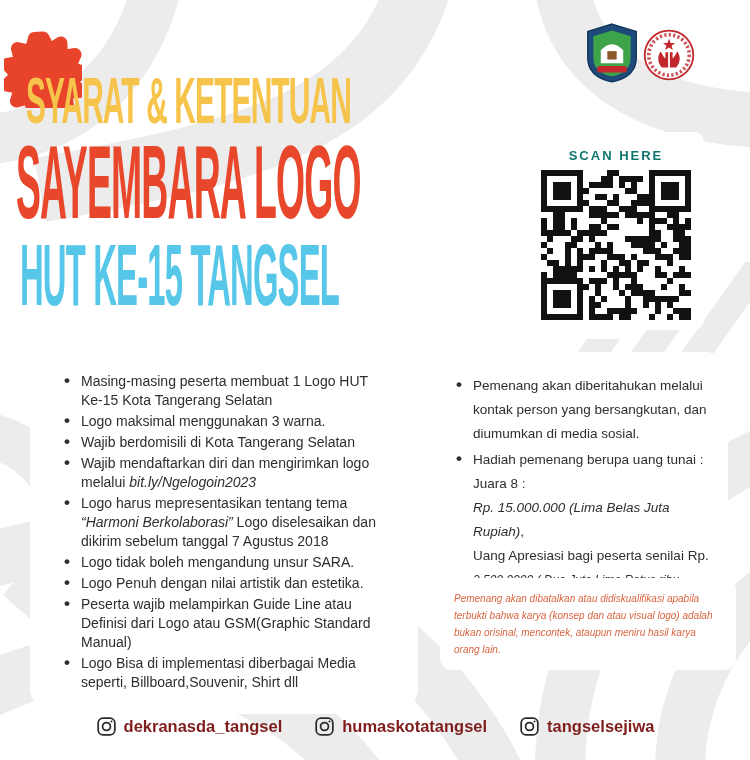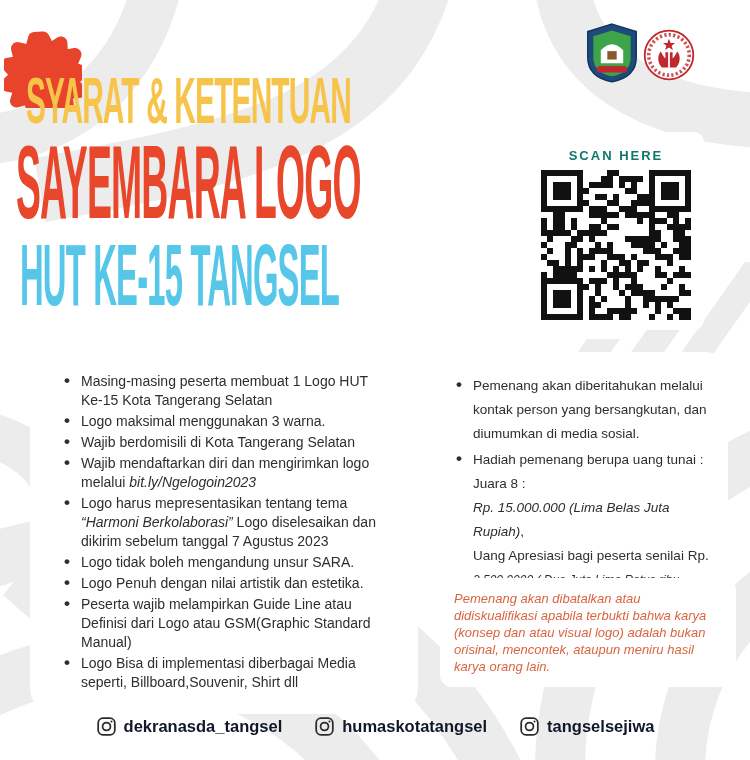--- a/index.html
+++ b/index.html
@@ -24,24 +24,24 @@
   .rules-card{left:30px;top:350px;width:388px;padding:22px 26px 20px 34px;box-sizing:border-box;}
   .prizes-card{left:432px;top:352px;width:296px;padding:22px 18px 18px 24px;box-sizing:border-box;border-radius:22px;}
   .disclaimer-card{left:440px;top:578px;width:296px;padding:12px 14px;box-sizing:border-box;border-radius:12px;}
   ul.blist{list-style:none;margin:0;padding:0;}
   ul.blist li{position:relative;padding-left:17px;margin:0 0 2px 0;}
   ul.blist li::before{content:"\2022";position:absolute;left:0;top:-1px;font-size:17px;font-weight:bold;}
   .rules-card ul.blist{font-size:14px;line-height:19px;}
   .prizes-card ul.blist{font-size:13.5px;line-height:24px;}
   .seg-b{font-weight:normal;font-style:italic;}
   .seg-sm{font-size:12px;}
-  .disclaimer-text{color:#D9643F;font-style:italic;font-size:13px;line-height:17px;}
+  .disclaimer-text{color:#D9643F;font-style:italic;font-size:10px;line-height:17px;}
   
   .footer{position:absolute;left:0;right:0;top:716px;display:flex;justify-content:center;gap:32px;z-index:2;}
-  .ig-item{display:flex;align-items:center;gap:7px;color:#0f172a;font-weight:bold;font-size:16.5px;}
+  .ig-item{display:flex;align-items:center;gap:7px;color:#7f1d1d;font-weight:bold;font-size:16.5px;}
 </style>
 </head>
 <body>
 
 <div class="poster">
 
   <svg class="bg" width="750" height="760" viewBox="0 0 750 760">
     <g fill="none" stroke="#ECECEC">
       <path d="M430,-60 C400,120 260,150 40,190" stroke-width="65"></path>
       <path d="M820,120 C640,130 560,60 560,-40" stroke-width="55"></path>
@@ -330,21 +330,21 @@
         </g>
       </svg>
   </div>
 
   <div class="card rules-card">
     <ul class="blist">
         <li><span>Masing-masing peserta membuat 1 Logo HUT Ke-15 Kota Tangerang Selatan</span></li>
         <li><span>Logo maksimal menggunakan 3 warna.</span></li>
         <li><span>Wajib berdomisili di Kota Tangerang Selatan</span></li>
         <li><span>Wajib mendaftarkan diri dan mengirimkan logo melalui </span><span class="seg-b">bit.ly/Ngelogoin2023</span></li>
-        <li><span>Logo harus mepresentasikan tentang tema </span><span class="seg-b">“Harmoni Berkolaborasi” </span><span>Logo diselesaikan dan dikirim sebelum tanggal 7 Agustus 2023</span></li>
+        <li><span>Logo harus mepresentasikan tentang tema </span><span class="seg-b">“Harmoni Berkolaborasi” </span><span>Logo diselesaikan dan dikirim sebelum tanggal 7 Agustus 2018</span></li>
         <li><span>Logo tidak boleh mengandung unsur SARA.</span></li>
         <li><span>Logo Penuh dengan nilai artistik dan estetika.</span></li>
         <li><span>Peserta wajib melampirkan Guide Line atau Definisi dari Logo atau GSM(Graphic Standard Manual)</span></li>
         <li><span>Logo Bisa di implementasi diberbagai Media seperti, Billboard,Souvenir, Shirt dll</span></li>
       </ul>
   </div>
 
   <div class="card prizes-card">
     <ul class="blist">
         <li><span>Pemenang akan diberitahukan melalui kontak person yang bersangkutan, dan diumumkan di media sosial.</span></li>

